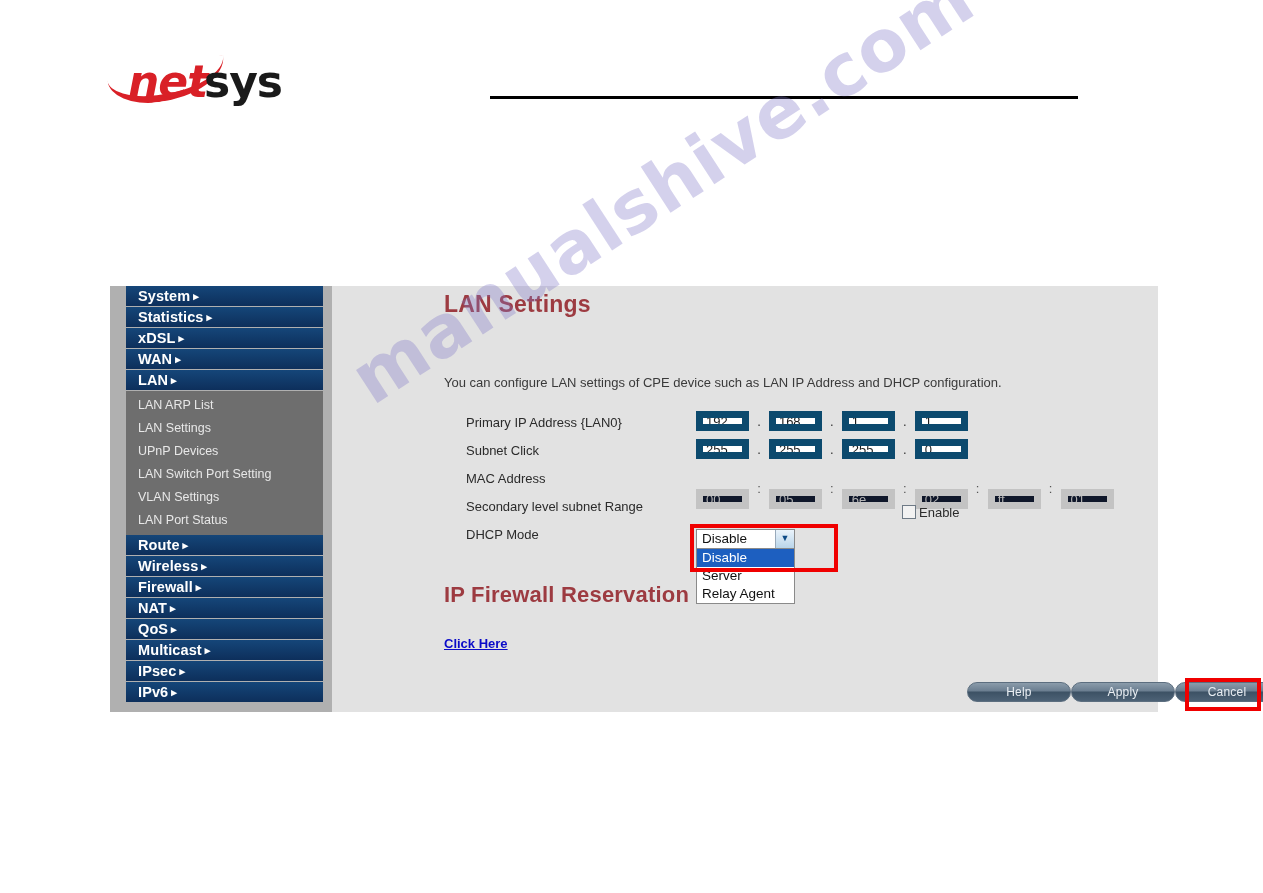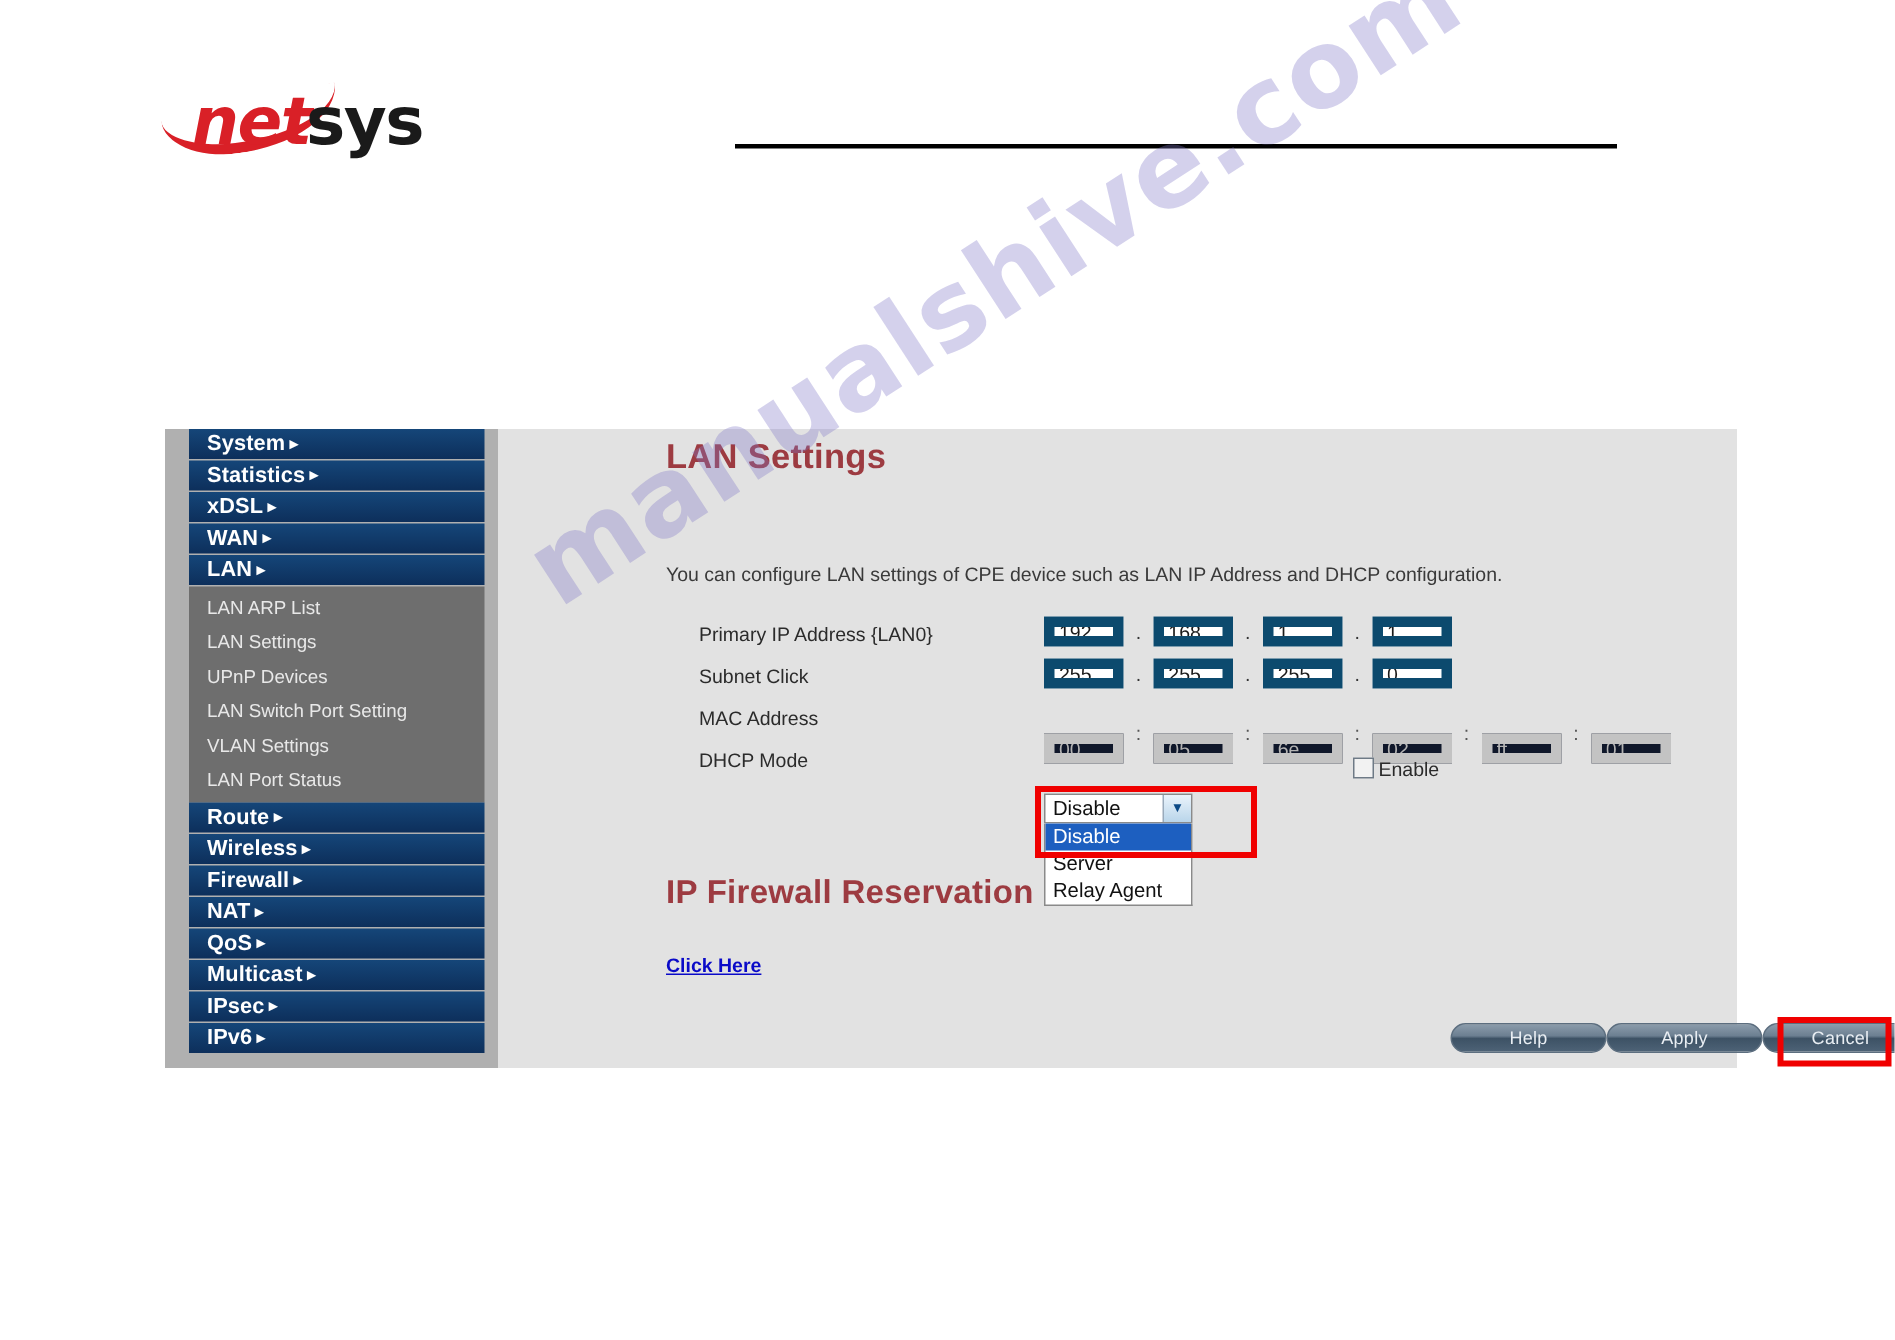--- a/index.html
+++ b/index.html
@@ -484,20 +484,23 @@
           <input class="octet disabled" disabled="" value="6e" style="">
           <span class="sep colon">:</span>
           <input class="octet disabled" disabled="" value="02" style="">
           <span class="sep colon">:</span>
           <input class="octet disabled" disabled="" value="ff" style="">
           <span class="sep colon">:</span>
           <input class="octet disabled" disabled="" value="01" style="">
         </div>
       </div>
 
+      <div class="form-row">
+        <div class="form-label">Secondary level subnet Range</div>
+      </div>
 
       <div class="form-row">
         <div class="form-label">DHCP Mode</div>
       </div>
     </div>
 
     <div id="enable-box">
       <span class="cb"></span><span>Enable</span>
     </div>
 

